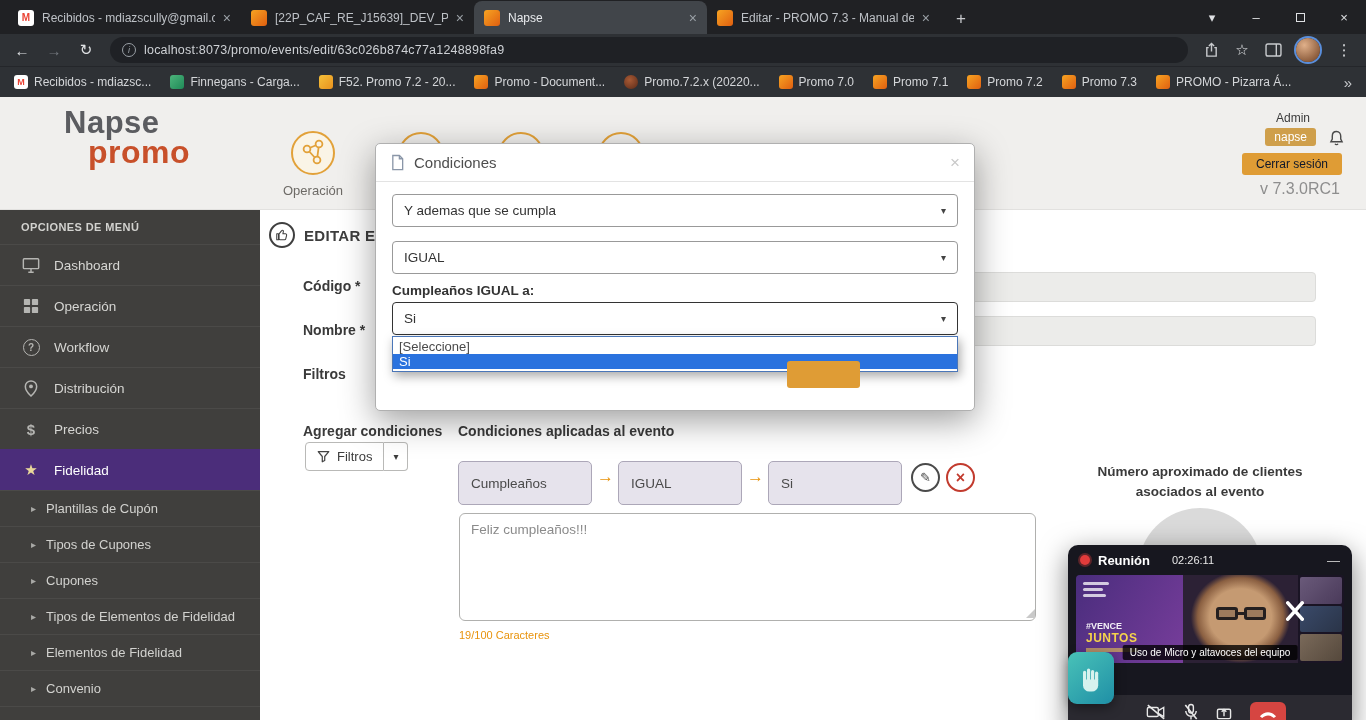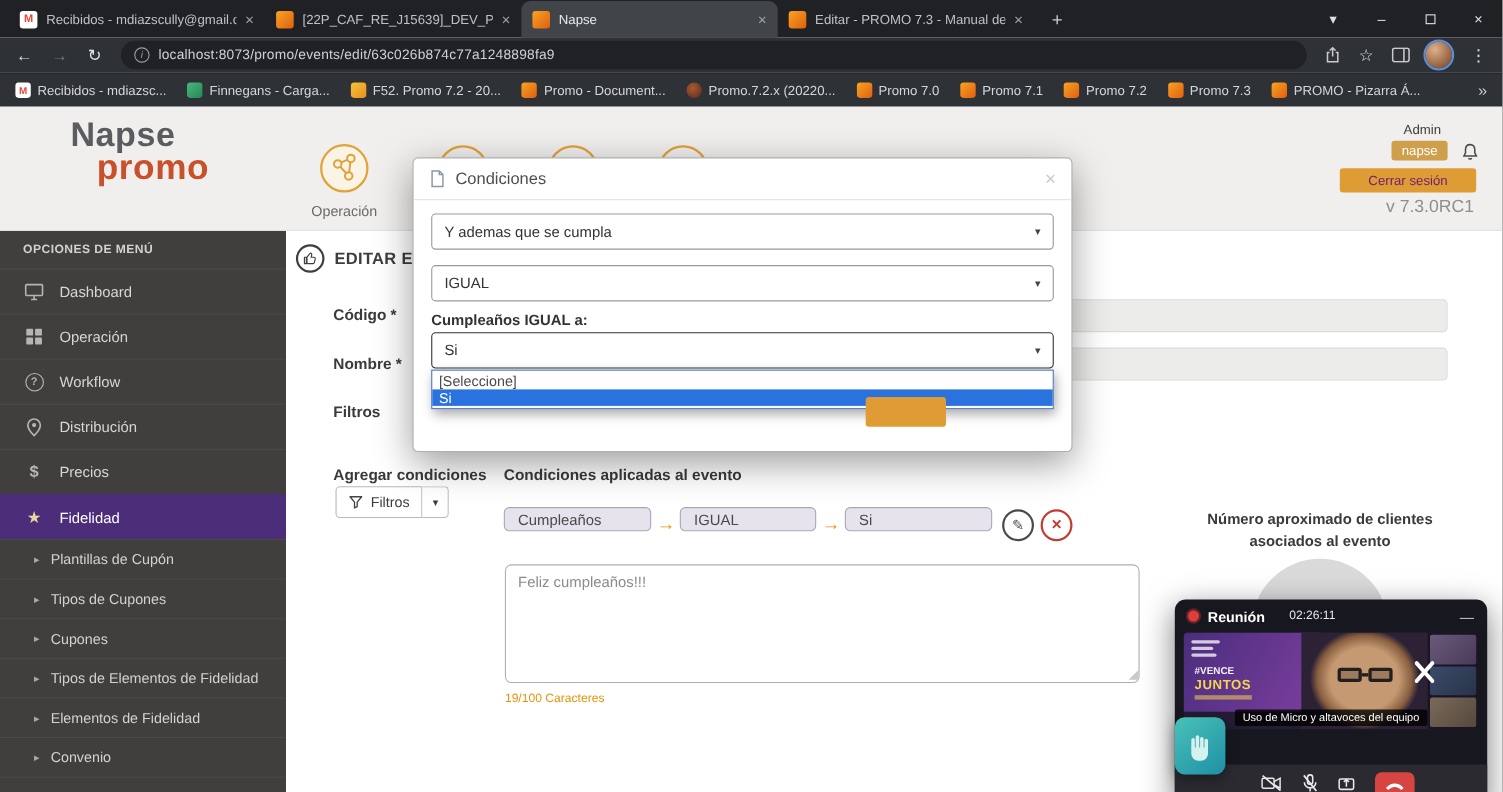--- a/index.html
+++ b/index.html
@@ -45,21 +45,21 @@
 .logo{position:absolute;left:64px;top:10px;line-height:1}
 .logo-top{font-size:31px;font-weight:bold;color:#5b5c60;letter-spacing:.5px}
 .logo-bottom{font-size:32px;font-weight:bold;color:#c8502a;margin:-2px 0 0 24px;letter-spacing:.5px}
 .headnav{position:absolute;left:282px;top:33px;width:62px;text-align:center}
 .headnav-label{margin-top:3px;font-size:13px;color:#6d6a66}
 .arc{position:absolute;top:35px;width:46px;height:46px;border:2px solid #E2A139;border-radius:50%}
 .arc1{left:398px}.arc2{left:498px}.arc3{left:598px}
 .admin{position:absolute;right:56px;top:14px;font-size:12px;color:#3c3c3c}
 .badge{position:absolute;right:50px;top:31px;background:#cf9f4b;color:#fff;font-size:12px;padding:2px 9px;border-radius:3px}
 .bell{position:absolute;right:22px;top:33px}
-.logout{position:absolute;right:24px;top:56px;background:#DF9C35;color:#701a75;font-size:12px;padding:4px 26px;border-radius:3px}
+.logout{position:absolute;right:24px;top:56px;background:#DF9C35;color:#0f172a;font-size:12px;padding:4px 14px;border-radius:3px}
 .version{position:absolute;right:26px;top:83px;font-size:16px;color:#8e8e8e}
 
 
 .sidebar{position:absolute;left:0;top:210px;width:260px;height:510px;background:#403f3d}
 .side-section{height:34px;display:flex;align-items:center;padding:0 21px;font-size:11px;font-weight:bold;color:#d2d2cf;letter-spacing:.4px}
 .side-item{height:41px;display:flex;align-items:center;gap:13px;padding:0 21px;font-size:13.5px;color:#d6d6d3;border-top:1px solid #4b4a48}
 .si-icon{width:20px;display:flex;justify-content:center;align-items:center}
 .side-item.active{background:#4B2D7A;border-top-color:#4B2D7A;color:#fff}
 .sub-item{height:36px;display:flex;align-items:center;gap:10px;padding:0 21px 0 31px;font-size:13px;color:#d2d2cf;border-top:1px solid #4b4a48}
 .sub-caret{font-size:10px;color:#a9a9a6}
@@ -75,21 +75,21 @@
 .pt-text{font-size:15px;font-weight:bold;color:#3d3d3d;letter-spacing:.3px}
 .lbl{position:absolute;left:43px;font-size:14px;font-weight:bold;color:#3a3a3a}
 .lbl-codigo{top:68px}.lbl-nombre{top:112px}.lbl-activo{top:156px}
 .fld{position:absolute;left:199px;width:857px;height:30px;background:#ececea;border:1px solid #dcdcda;border-radius:4px}
 .fld1{top:62px}.fld2{top:106px}
 .lbl-add{position:absolute;left:43px;top:213px;font-size:14px;font-weight:bold;color:#3a3a3a}
 .filters{position:absolute;left:45px;top:232px;height:29px;display:flex}
 .filters-main{display:flex;align-items:center;gap:7px;padding:0 11px;border:1px solid #b9b9b7;border-radius:4px 0 0 4px;font-size:13px;color:#3c3c3c;background:#fff}
 .filters-caret{width:24px;display:flex;align-items:center;justify-content:center;border:1px solid #b9b9b7;border-left:none;border-radius:0 4px 4px 0;font-size:10px;color:#3c3c3c;background:#fff}
 .lbl-applied{position:absolute;left:198px;top:213px;font-size:14px;font-weight:bold;color:#3a3a3a}
-.chip{position:absolute;top:251px;height:22px;background:#E6E3EC;border:1px solid #ACA7B8;border-radius:5px;display:flex;align-items:center;padding:0 12px;font-size:13.5px;color:#4a4a4a}
+.chip{position:absolute;top:251px;height:44px;background:#E6E3EC;border:1px solid #ACA7B8;border-radius:5px;display:flex;align-items:center;padding:0 12px;font-size:13.5px;color:#4a4a4a}
 .chip1{left:198px;width:134px}.chip2{left:358px;width:124px}.chip3{left:508px;width:134px}
 .chip-arrow{position:absolute;top:257px;font-size:17px;font-weight:bold;color:#E8930C}
 .arrA{left:337px}.arrB{left:487px}
 .cbtn{position:absolute;top:253px;width:29px;height:29px;border-radius:50%;display:flex;align-items:center;justify-content:center;background:#fff}
 .cbtn-edit{left:651px;border:2px solid #4a4a4a;color:#4a4a4a;font-size:13px}
 .cbtn-del{left:686px;border:2px solid #C23B2E;color:#C23B2E;font-size:16px;font-weight:bold}
 .desc{position:absolute;left:199px;top:303px;width:577px;height:108px;border:1px solid #b0b0ae;border-radius:6px;padding:8px 11px;font-size:13.5px;color:#8b8b8b}
 .desc-grip{position:absolute;right:3px;bottom:3px;width:0;height:0;border-left:9px solid transparent;border-bottom:9px solid #c9c9c9}
 .counter{position:absolute;left:199px;top:419px;font-size:11px;color:#E8930C}
 .rp-text{position:absolute;left:818px;top:252px;width:244px;text-align:center;font-size:13.5px;font-weight:bold;color:#3a3a3a;line-height:1.5}
@@ -111,21 +111,21 @@
 .msave{position:absolute;left:411px;top:217px;width:73px;height:27px;background:#DF9C35;border:none;border-radius:3px;z-index:4}
 
 
 .meeting{position:absolute;left:1068px;top:545px;width:284px;height:188px;background:#17171f;border-radius:10px;box-shadow:0 8px 28px rgba(0,0,0,.5);z-index:60}
 .mt-head{height:30px;display:flex;align-items:center;gap:8px;padding:0 12px}
 .recdot{width:10px;height:10px;border-radius:50%;background:#E23B3B;box-shadow:0 0 0 2px rgba(226,59,59,.35);flex:none}
 .mt-title{font-size:13px;font-weight:bold;color:#fff}
 .mt-time{font-size:11px;color:#e8e8e8;margin-left:14px}
 .mt-min{margin-left:auto;color:#cfcfcf;font-size:13px}
 .mt-video{position:absolute;left:8px;right:8px;top:30px;height:88px;border-radius:4px;overflow:hidden;background:#241c33}
-.poster{position:absolute;left:0;top:0;bottom:16px;width:46%;background:linear-gradient(120deg,#4a2d7d,#7c3f9e)}
+.poster{position:absolute;left:0;top:0;bottom:0;width:46%;background:linear-gradient(120deg,#4a2d7d,#7c3f9e)}
 .pbars span{display:block;width:26px;height:3px;background:rgba(255,255,255,.75);border-radius:2px;margin:0 0 3px 7px}
 .pbars{position:absolute;left:0;top:7px}
 .pbars span:nth-child(2){width:20px}
 .pbars span:nth-child(3){width:23px}
 .pline1{position:absolute;left:10px;bottom:32px;font-size:9px;font-weight:bold;color:#fff;opacity:.92}
 .pline2{position:absolute;left:10px;bottom:18px;font-size:12px;font-weight:bold;color:#F5D34C;letter-spacing:.5px}
 .pcap{position:absolute;left:10px;bottom:11px;width:52px;height:4px;background:rgba(245,211,76,.55)}
 .face{position:absolute;left:40%;top:0;bottom:0;width:43%;background:radial-gradient(ellipse 60% 72% at 50% 48%,#c59a72 0 45%,#8a5f41 62%,#2c2135 72%)}
 .glasses{position:absolute;left:50%;top:36%;transform:translateX(-50%);display:flex;align-items:center;gap:0}
 .glass{width:22px;height:13px;border:3px solid #241f1f;border-radius:3px;background:rgba(40,30,30,.25)}

